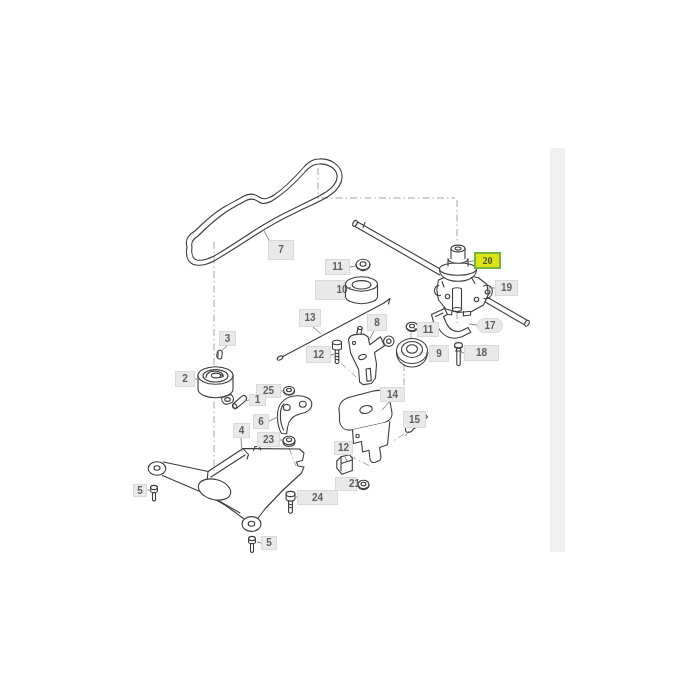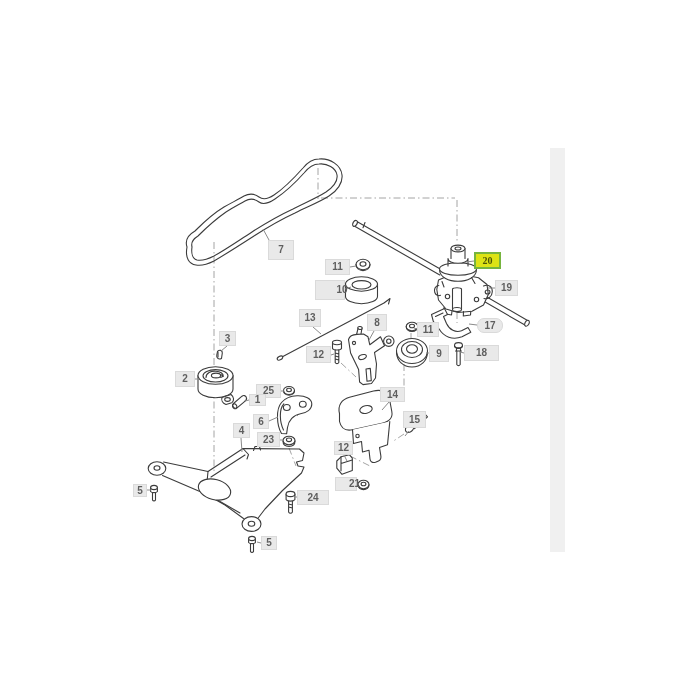--- a/index.html
+++ b/index.html
@@ -316,21 +316,21 @@
       <div class="plabel" style="left: 175px; top: 371px; width: 20px; height: 16px;">2</div>
       <div class="plabel" style="left: 256px; top: 384px; width: 25px; height: 14px;">25</div>
       <div class="plabel" style="left: 249px; top: 394px; width: 17px; height: 12px;">1</div>
       <div class="plabel" style="left: 253px; top: 414px; width: 16px; height: 15px;">6</div>
       <div class="plabel" style="left: 233px; top: 423px; width: 17px; height: 15px;">4</div>
       <div class="plabel" style="left: 257px; top: 432px; width: 23px; height: 15px;">23</div>
       <div class="plabel" style="left: 380px; top: 387px; width: 25px; height: 15px;">14</div>
       <div class="plabel" style="left: 334px; top: 441px; width: 19px; height: 14px;">12</div>
       <div class="plabel" style="left: 403px; top: 411px; width: 23px; height: 17px;">15</div>
       <div class="plabel" style="left: 335px; top: 477px; width: 22px; height: 14px; padding-left: 17px;">21</div>
-      <div class="plabel" style="left: 297px; top: 490px; width: 32px; height: 15px;">24</div>
+      <div class="plabel" style="left: 297px; top: 490px; width: 41px; height: 15px;">24</div>
       <div class="plabel" style="left: 133px; top: 484px; width: 14px; height: 13px;">5</div>
       <div class="plabel" style="left: 261px; top: 536px; width: 16px; height: 14px;">5</div>
       <div class="plabel" style="left: 429px; top: 345px; width: 20px; height: 17px;">9</div>
       <div class="plabel" style="left: 464px; top: 345px; width: 35px; height: 16px;">18</div>
       <div class="plabel" style="left: 417px; top: 322px; width: 22px; height: 15px;">11</div>
       <div class="plabel" style="left: 477px; top: 318px; width: 26px; height: 15px; border-radius: 7px;">17</div>
       <div class="plabel" style="left: 495px; top: 280px; width: 23px; height: 16px;">19</div>
       <div class="plabel hl" style="left: 474px; top: 252px; width: 27px; height: 17px;">20</div>
     </div>
 

